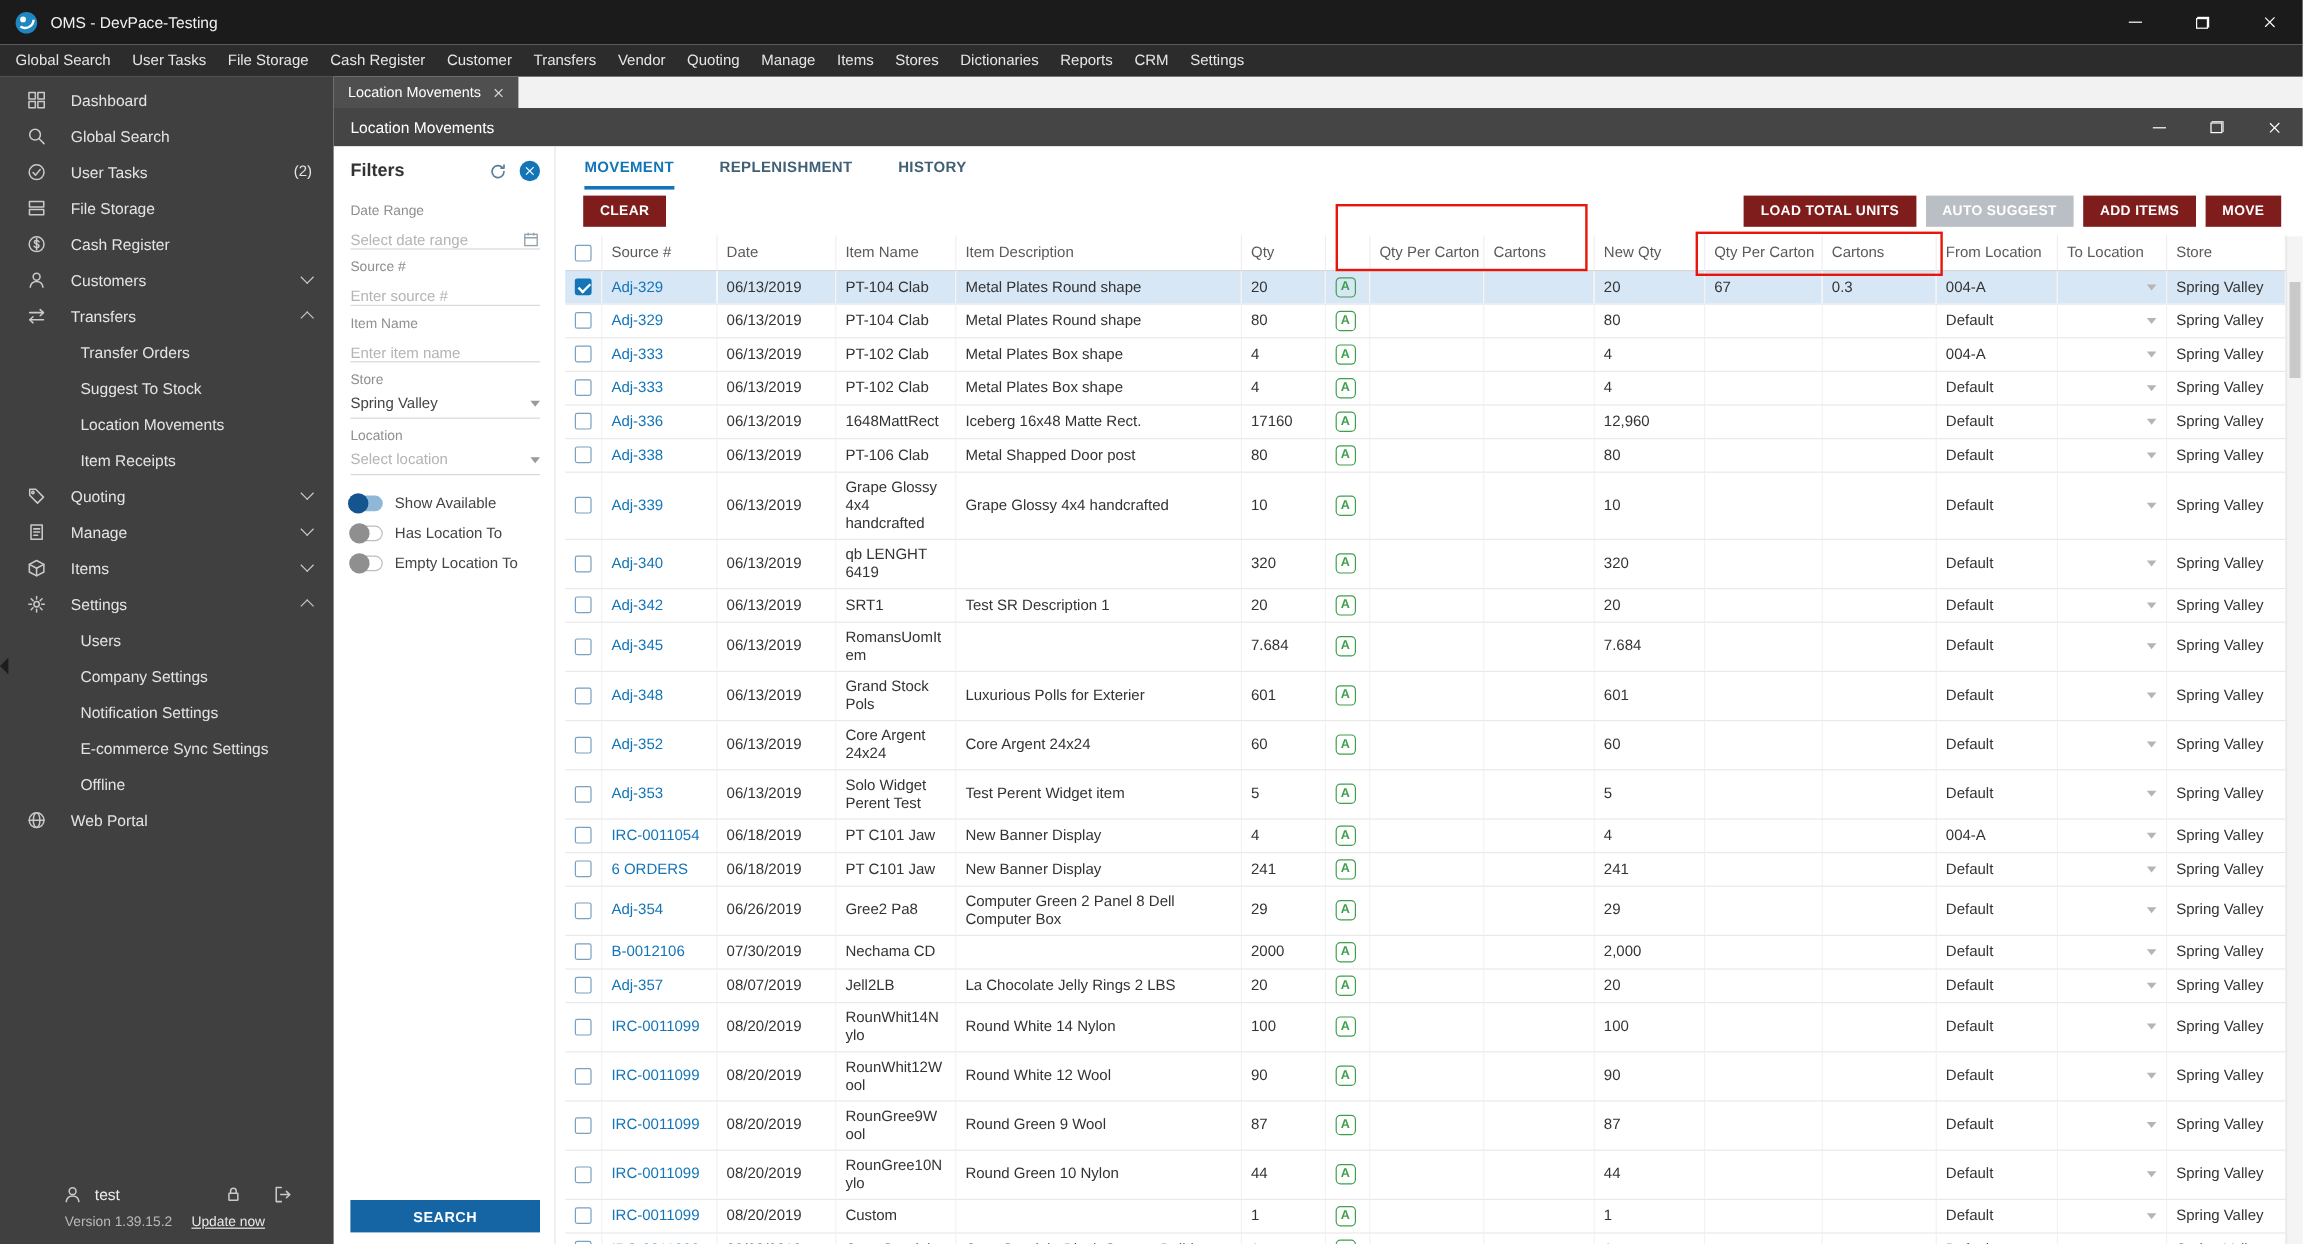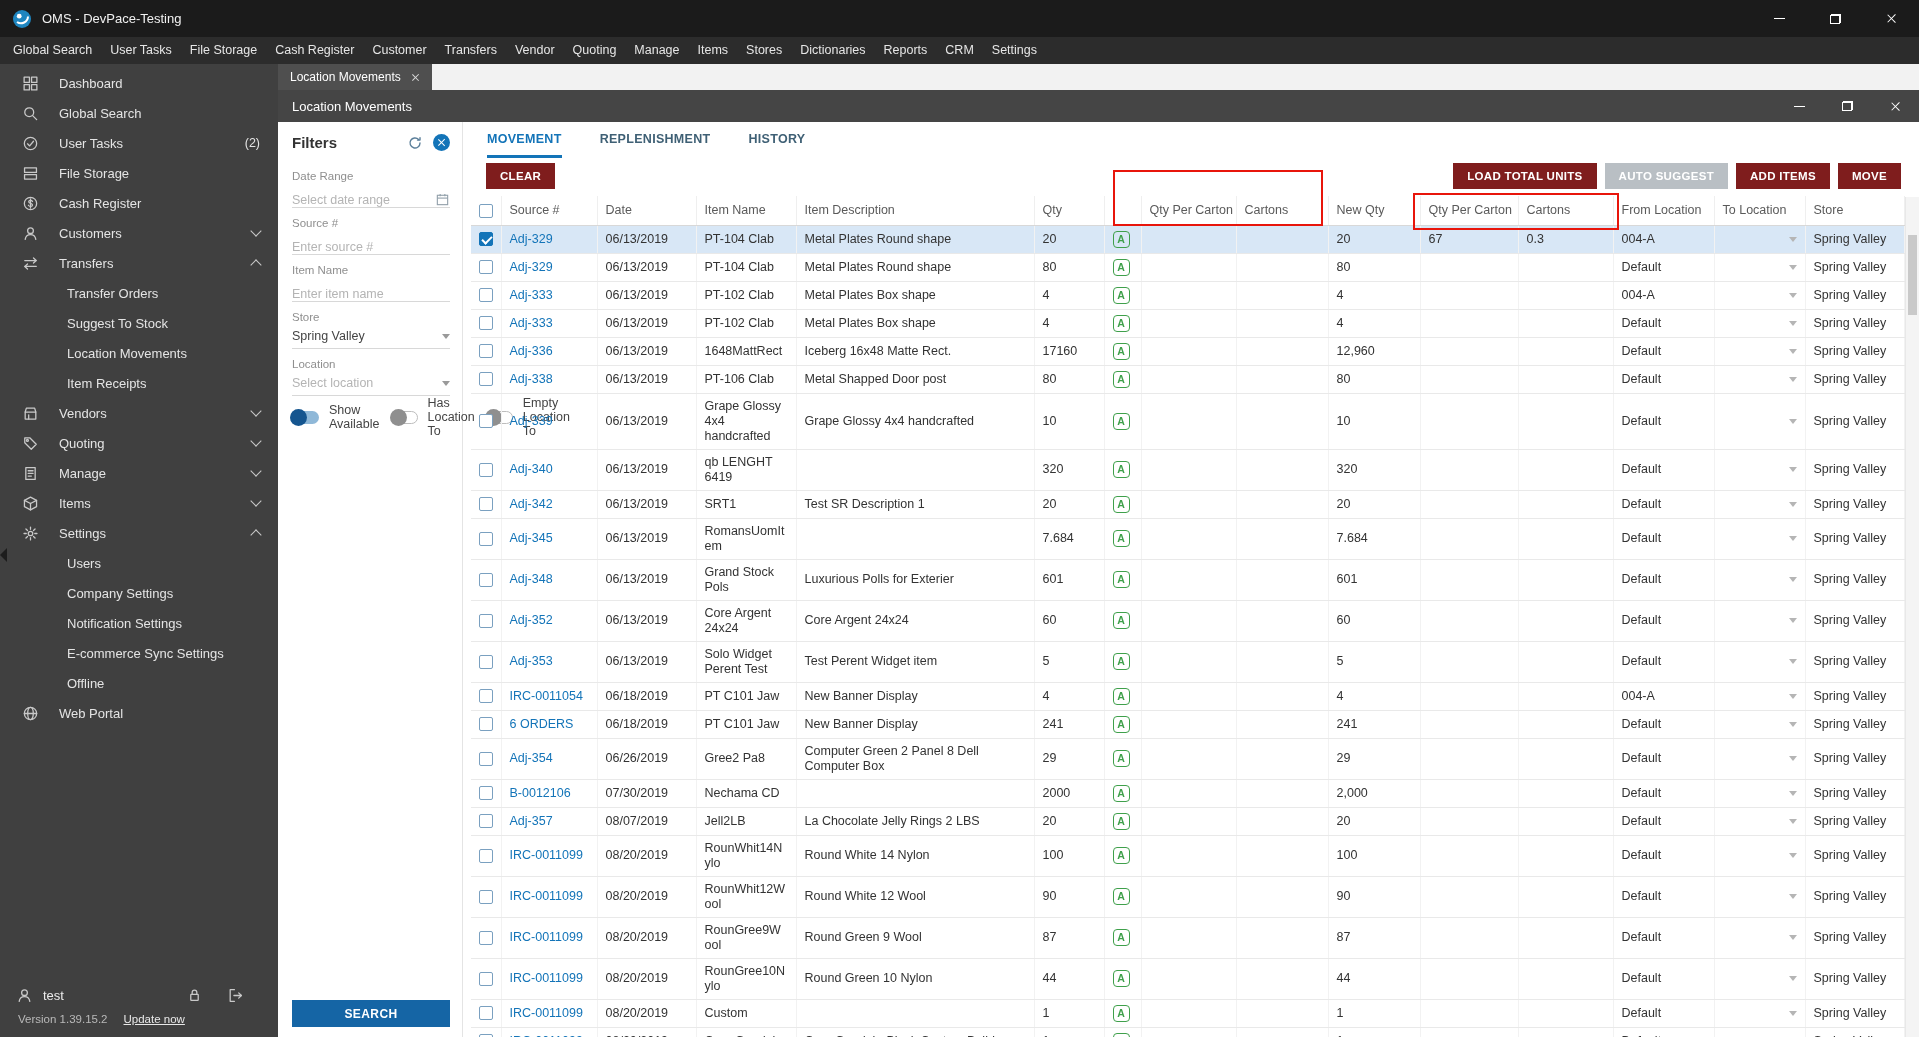--- a/index.html
+++ b/index.html
@@ -35,21 +35,21 @@
   .nav-item .icon { width:17px; height:17px; margin-right:20px; flex:none; }
   .icon svg { width:100%; height:100%; fill:none; stroke:#c9c9c9; stroke-width:1.2; stroke-linecap:round; stroke-linejoin:round; }
   .nav-item.sub { padding-left:67px; }
   .nav-label { flex:1; white-space:nowrap; overflow:hidden; }
   .nav-badge { font-size:12.5px; color:#e4e4e4; margin-left:8px; }
   .chev { width:8px; height:8px; border-right:1.4px solid #c9c9c9; border-bottom:1.4px solid #c9c9c9; display:inline-block; flex:none; }
   .chev.down { transform:rotate(45deg); margin-top:-4px; }
   .chev.up { transform:rotate(-135deg); margin-top:4px; }
   .collapse-arrow { position:absolute; left:0; top:484px; width:0; height:0;
      border-top:7px solid transparent; border-bottom:7px solid transparent; border-right:7px solid #1d1d1d; }
-  .sidebar-footer { padding:8px 24px 12px 16px; }
+  .sidebar-footer { padding:8px 24px 12px 16px;margin-left:36px; }
   .user-row { display:flex; align-items:center; color:#ececec; font-size:13px; }
   .user-row .icon { width:17px; height:17px; margin-right:10px; }
   .user-name { flex:1; }
   .footer-ico { width:16px; height:16px; margin-left:14px; cursor:pointer; }
   .version-row { margin-top:9px; font-size:11.5px; color:#b9b9b9; display:flex; align-items:center; gap:16px; padding-left:2px; }
   .update-link { color:#e8e8e8; text-decoration:underline; cursor:pointer; }
 
   
   .right-area { flex:1; display:flex; flex-direction:column; min-width:0; }
   .tabstrip { height:26px; background:#f2f2f2; display:flex; align-items:stretch; }
@@ -73,21 +73,21 @@
   .f-label { font-size:11.5px; color:#8f8f8f; margin:9px 0 1px; }
   .f-input { position:relative; border-bottom:1px solid #d8d8d8; display:flex; align-items:flex-end; height:25px; }
   .f-input input { border:none; outline:none; font-family:"Liberation Sans",sans-serif; font-size:12.5px; color:#444; width:100%; background:transparent; }
   .f-input input::placeholder { color:#b4b4b4; }
   .cal-icon { width:15px; height:15px; flex:none; cursor:pointer; }
   .cal-icon svg { width:100%; height:100%; fill:none; stroke:#93a1ab; stroke-width:1.2; }
   .f-select { border-bottom:1px solid #d8d8d8; height:25px; display:flex; align-items:center; font-size:12.5px; color:#444; cursor:pointer; }
   .f-select .sel-text { flex:1; white-space:nowrap; overflow:hidden; }
   .f-select .sel-text.placeholder { color:#b4b4b4; }
   .caret { width:0; height:0; border-left:4px solid transparent; border-right:4px solid transparent; border-top:5px solid #9a9a9a; flex:none; }
-  .toggles { display:flex; flex-direction:row; gap:11px; }
+  .toggles { margin-top:16px; display:flex; flex-direction:column; gap:11px;text-align:right; }
   .toggle-row { display:flex; align-items:center; font-size:12.5px; color:#444; cursor:pointer; }
   .toggle { width:27px; height:13px; border-radius:7px; position:relative; margin-right:10px; flex:none; }
   .toggle.on { background:#8fb8d8; }
   .toggle.on .knob { position:absolute; left:-2px; top:-2px; width:17px; height:17px; border-radius:50%; background:#15558f; }
   .toggle.off { background:#fff; border:1px solid #bdbdbd; }
   .toggle.off .knob { position:absolute; left:-2px; top:-3px; width:17px; height:17px; border-radius:50%; background:#8f8f8f; }
   .search-btn { margin-top:auto; height:27px; background:#1565a5; color:#fff; border:none; font-family:"Liberation Sans",sans-serif; font-size:12px; font-weight:bold; letter-spacing:.4px; cursor:pointer; }
 
   
   .main-panel { flex:1; position:relative; min-width:0; }
@@ -234,29 +234,20 @@
           <span class="nav-label">Suggest To Stock</span>
         </div>
         <div class="nav-item sub">
           <span class="nav-label">Location Movements</span>
         </div>
         <div class="nav-item sub">
           <span class="nav-label">Item Receipts</span>
         </div>
         <div class="nav-item">
           <span class="icon"><svg viewBox="0 0 16 16">
-              <path d="M3 6.6 4.1 3h7.8L13 6.6"></path>
-              <rect x="3" y="6.6" width="10" height="6.6"></rect>
-              <line x1="6.3" y1="9.2" x2="6.3" y2="13.2"></line>
-            </svg></span>
-          <span class="nav-label">Vendors</span>
-          <span class="chev down"></span>
-        </div>
-        <div class="nav-item">
-          <span class="icon"><svg viewBox="0 0 16 16">
               <path d="M2.6 2.6h4.7l6.1 6.1-4.7 4.7-6.1-6.1z"></path>
               <circle cx="5.1" cy="5.1" r="0.9"></circle>
             </svg></span>
           <span class="nav-label">Quoting</span>
           <span class="chev down"></span>
         </div>
         <div class="nav-item">
           <span class="icon"><svg viewBox="0 0 16 16">
               <rect x="3.6" y="2.4" width="8.8" height="11.2"></rect>
               <line x1="5.8" y1="5.4" x2="10.4" y2="5.4"></line>

